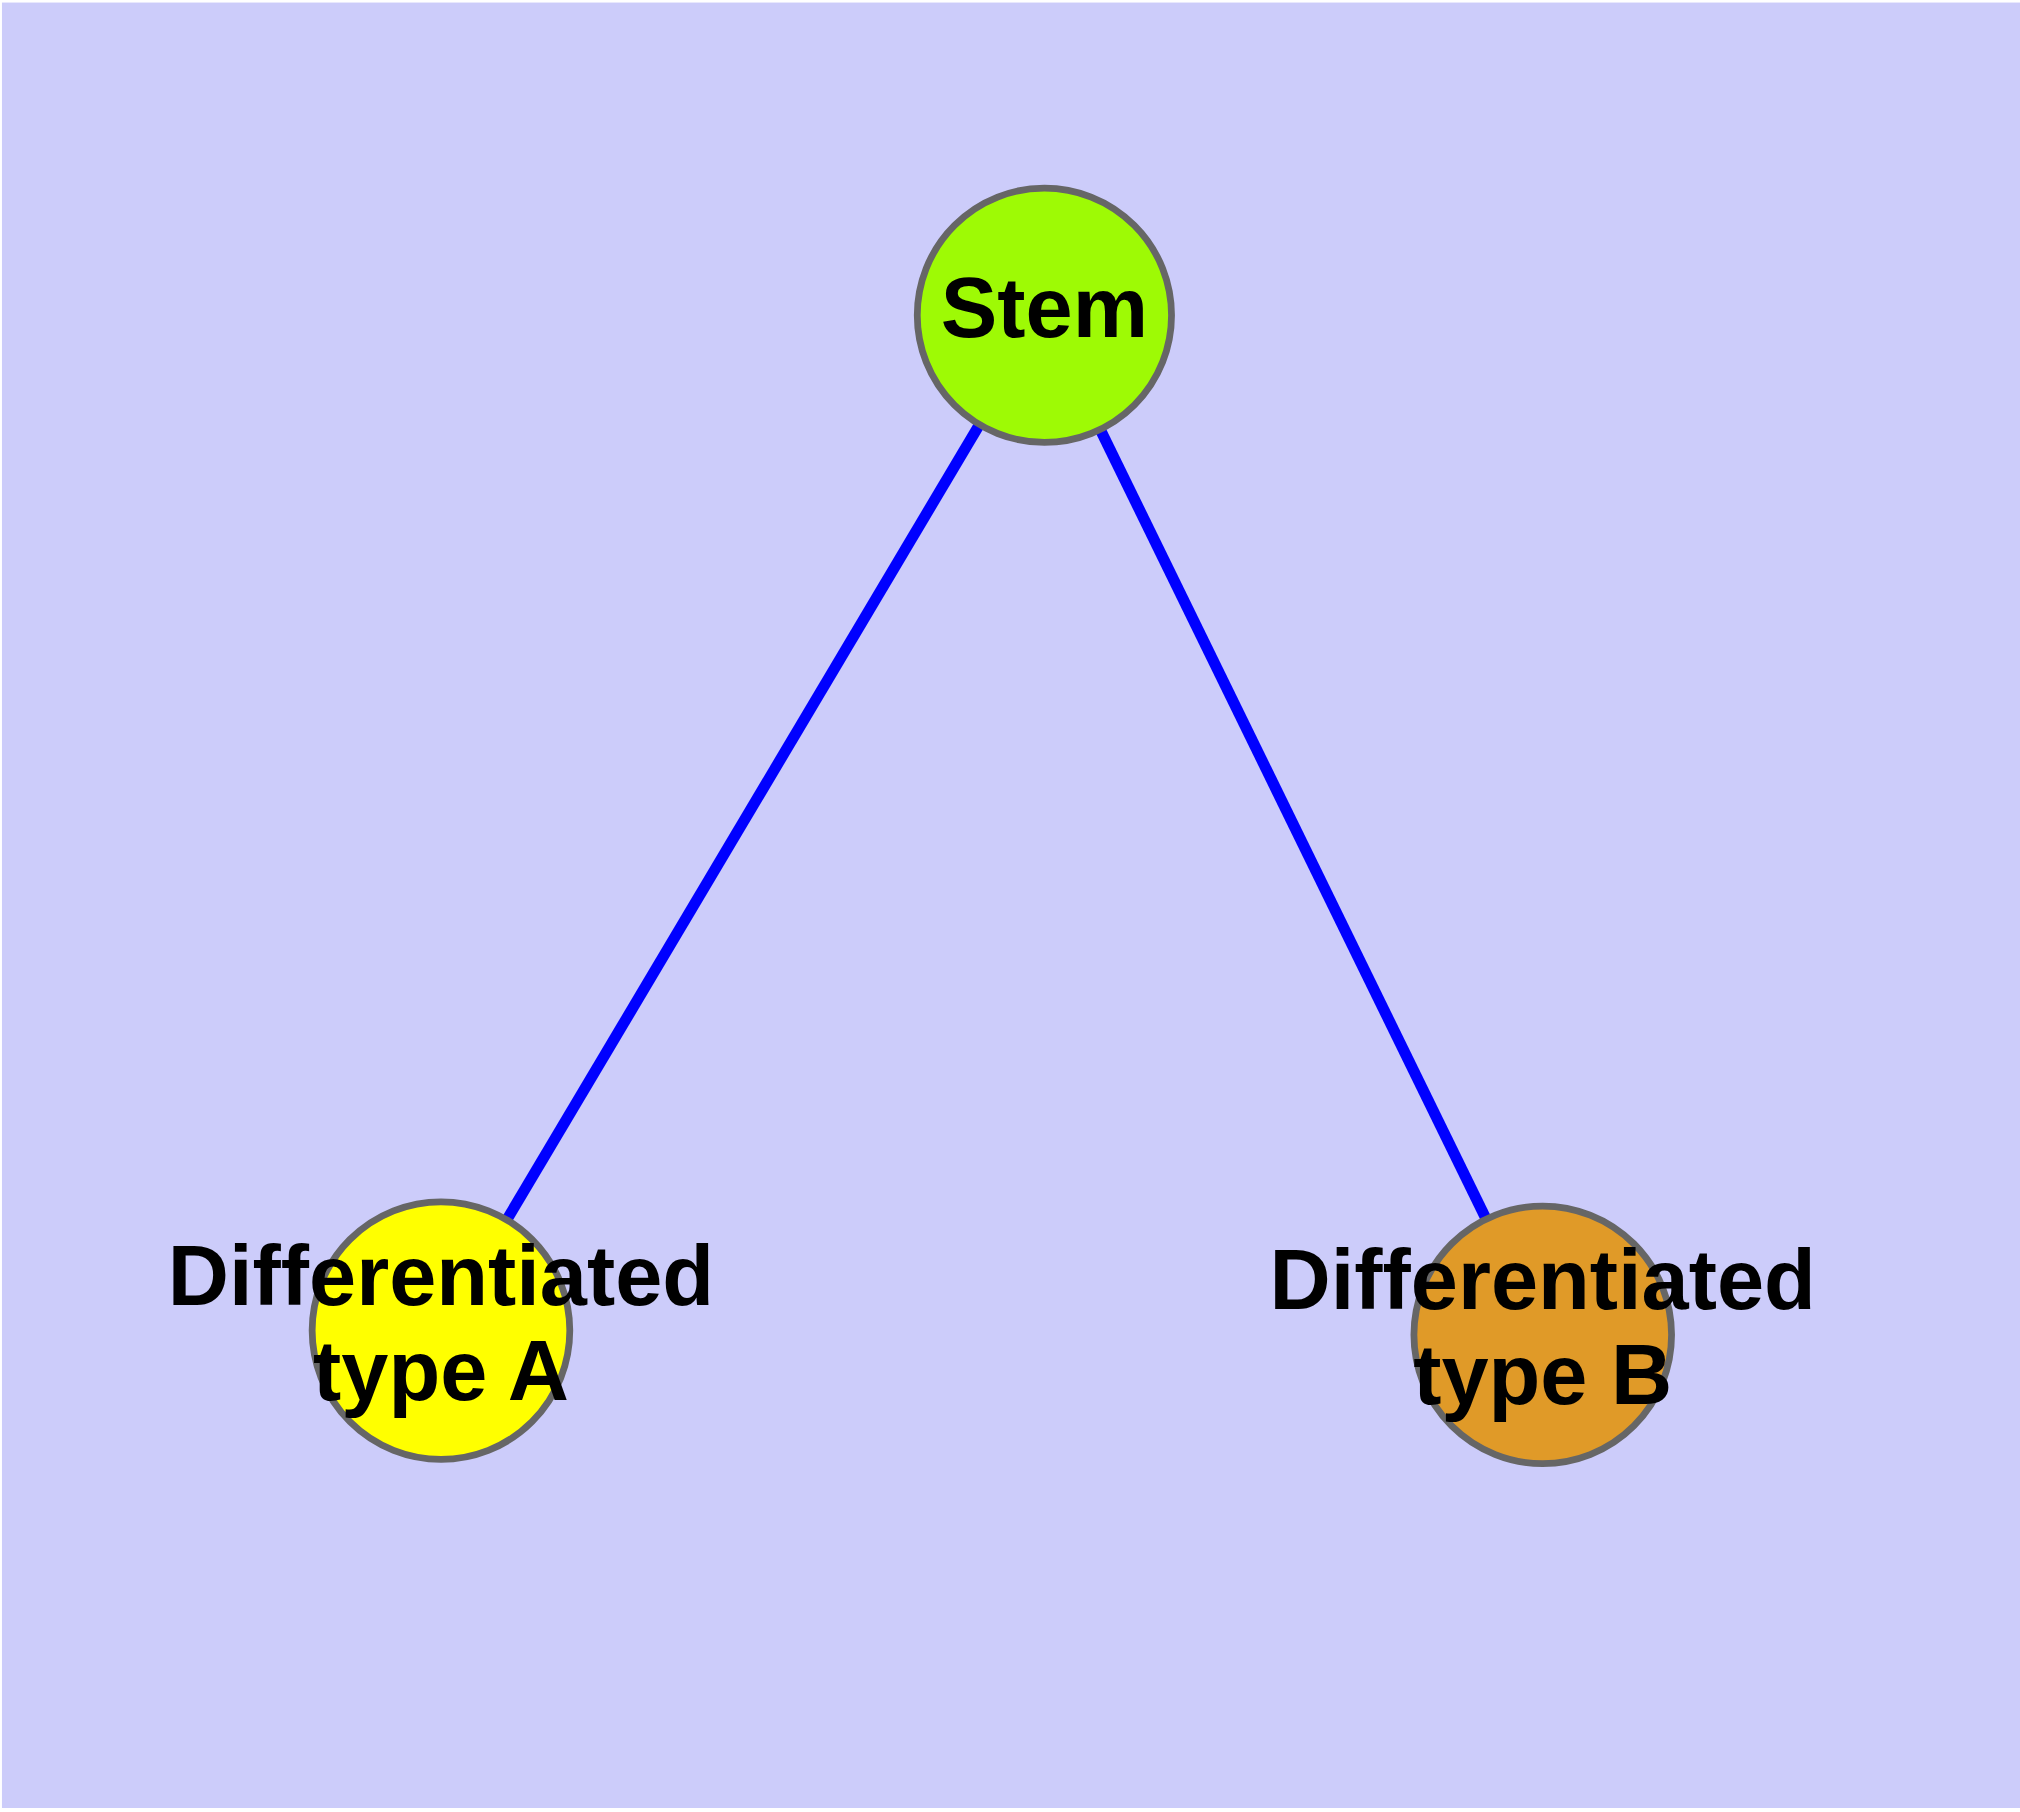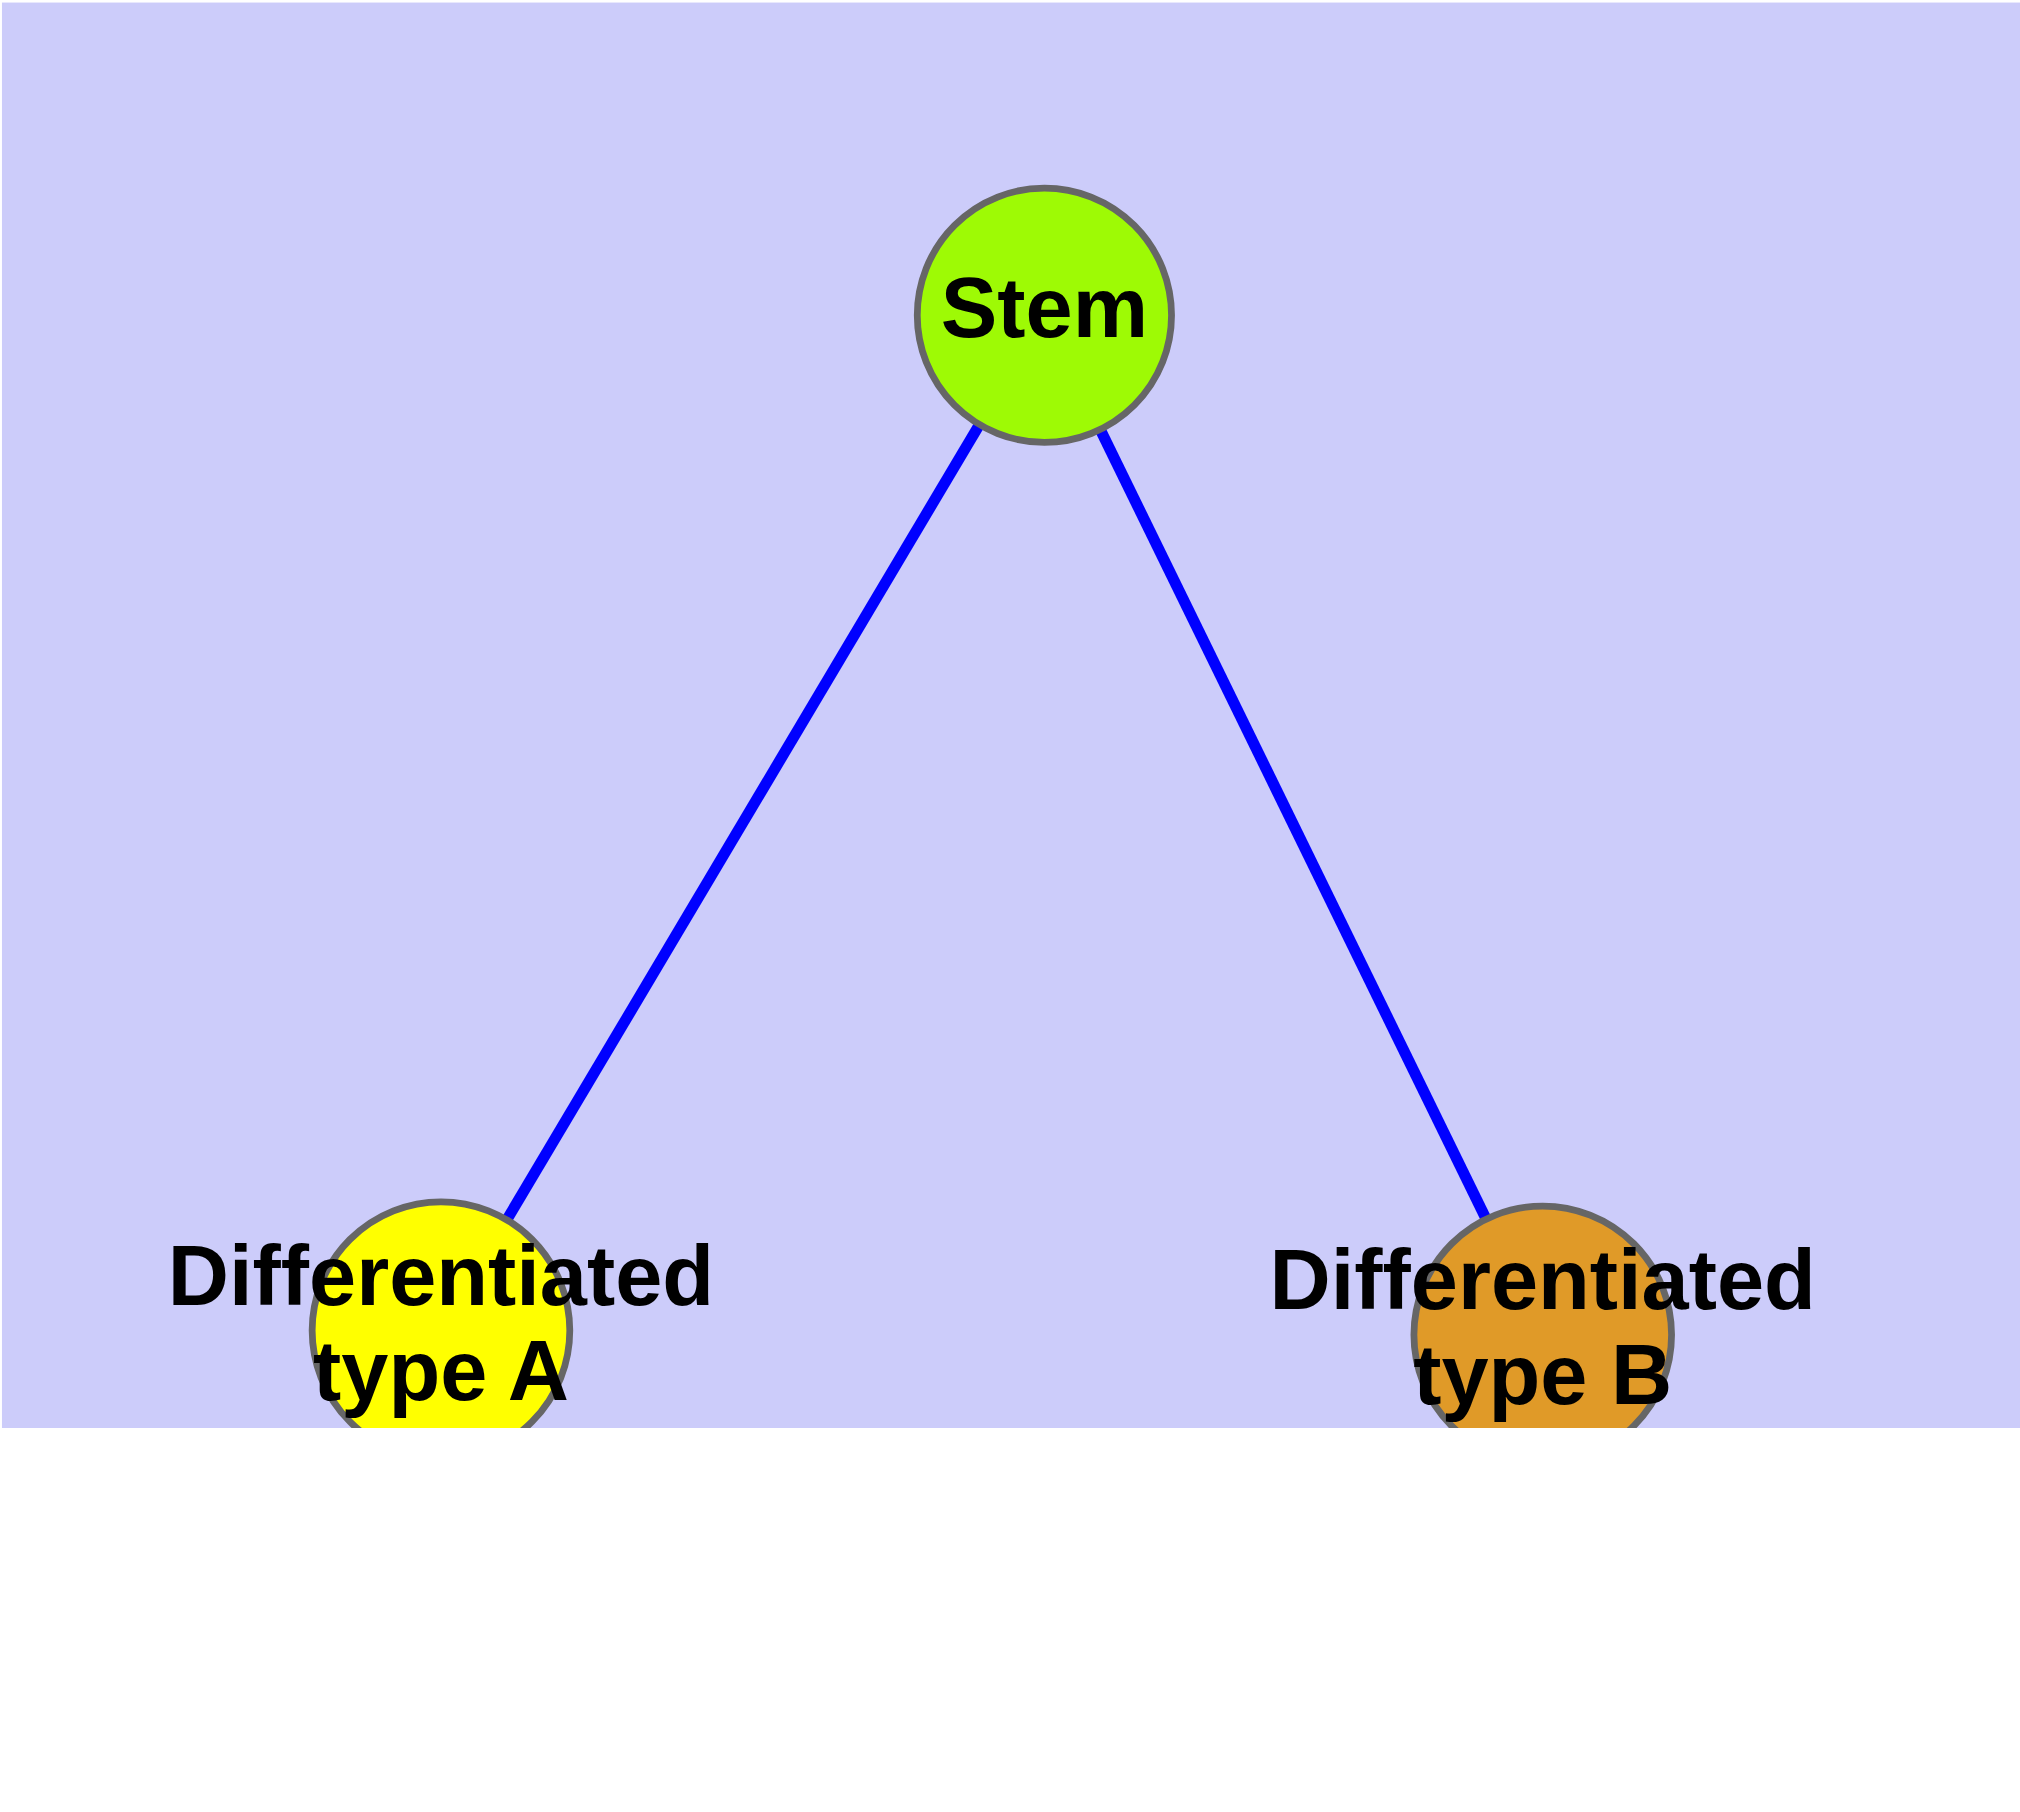--- a/index.html
+++ b/index.html
@@ -7,21 +7,21 @@
     margin: 0;
     padding: 0;
     background: #ffffff;
   }
   body {
     font-family: "Liberation Sans", sans-serif;
   }
   #canvas {
     position: relative;
     width: 2021px;
-    height: 1428px;
+    height: 1808px;
     overflow: hidden;
     background: #ffffff;
   }
   #graph-svg {
     position: absolute;
     top: 0;
     left: 0;
     width: 2021px;
     height: 1812px;
     display: block;

